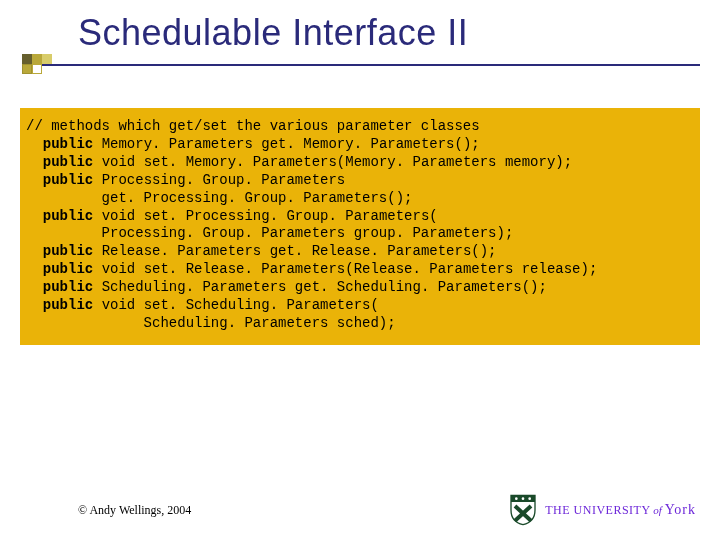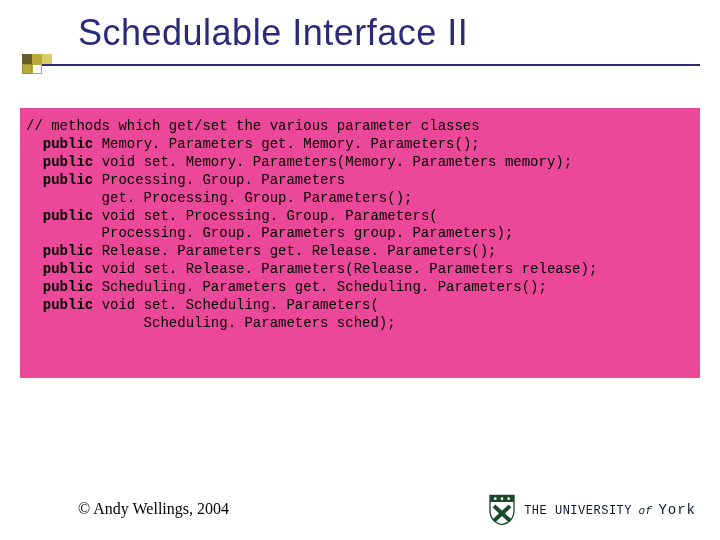--- a/index.html
+++ b/index.html
@@ -46,59 +46,59 @@
   .deco .b { left: 10px; top: 6px; background: #b9a83a; }
   .deco .c { left: 20px; top: 6px; background: #d8cc6a; }
   .deco .d { left: 0; top: 16px; background: #b9a83a; border:1px solid #a0922f; }
   .deco .e { left: 10px; top: 16px; background: #fff; border:1px solid #b9a83a; }
 
   .code-box {
     position: absolute;
     top: 108px;
     left: 20px;
     width: 680px;
-    height: 270px;
-    background: #ec4899;
+    height: 237px;
+    background: #eab308;
     padding: 10px 6px;
   }
   .code {
     font-family: "Courier New", Courier, monospace;
     font-size: 14px;
     line-height: 1.28;
     white-space: pre;
     color: #000;
   }
   .kw { font-weight: bold; }
 
   .copyright {
     position: absolute;
     bottom: 22px;
     left: 78px;
     font-family: "Times New Roman", Times, serif;
-    font-size: 16px;
+    font-size: 12px;
     color: #000;
   }
   .uni-logo {
     position: absolute;
     bottom: 14px;
     right: 24px;
     display: flex;
     align-items: center;
     gap: 8px;
   }
   .shield {
     width: 28px;
     height: 32px;
     position: relative;
   }
   .shield svg { width: 100%; height: 100%; }
   .uni-text {
-    font-family: Liberation Mono, monospace;
+    font-family: Liberation Serif, serif;
     font-size: 13px;
-    color: #0f172a;
+    color: #6d28d9;
     white-space: nowrap;
   }
   .uni-text .sm { font-variant: small-caps; font-size: 12px; letter-spacing: 0.5px; }
   .uni-text .of { font-style: italic; font-size: 11px; }
   .uni-text .york { letter-spacing: 1px; font-size: 14px; }
 </style>
 </head>
 <body>
 
 <div class="title-wrap">

